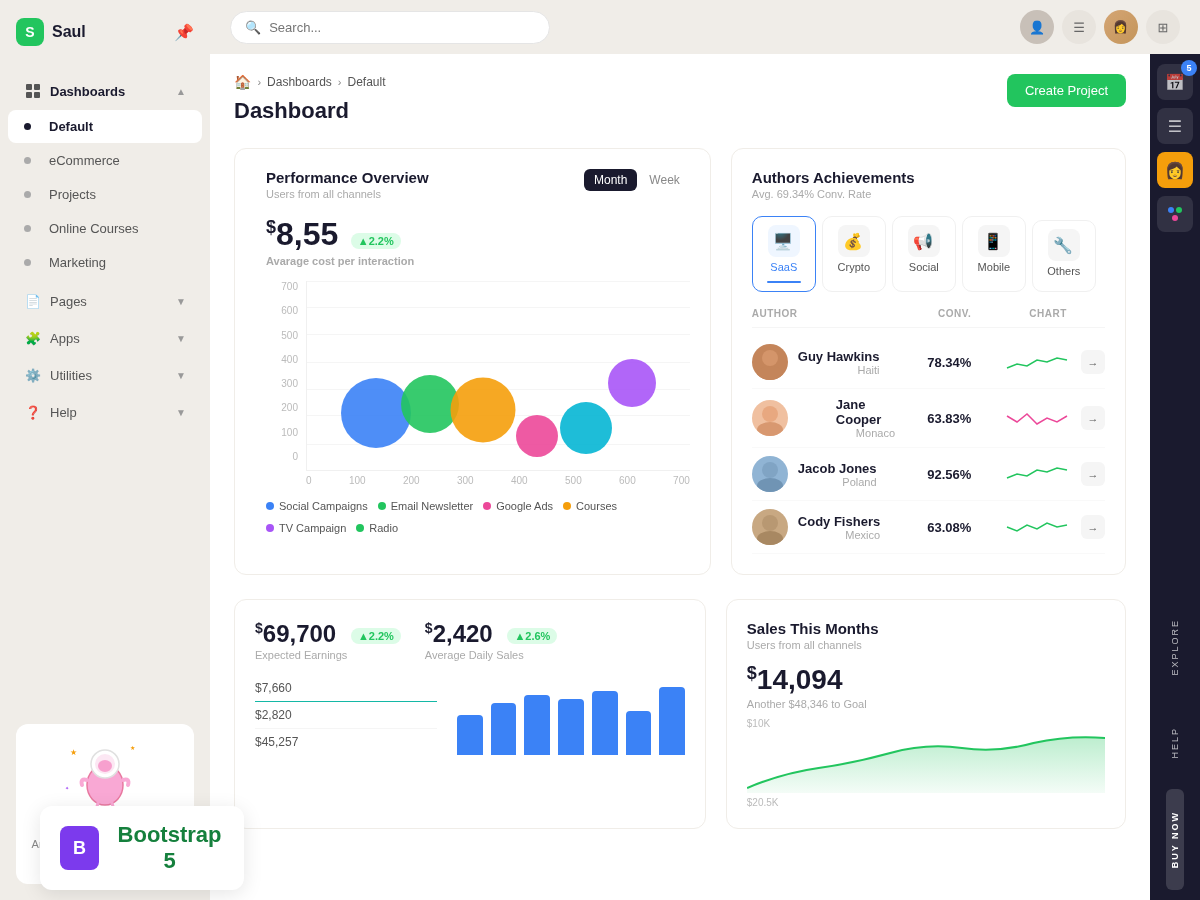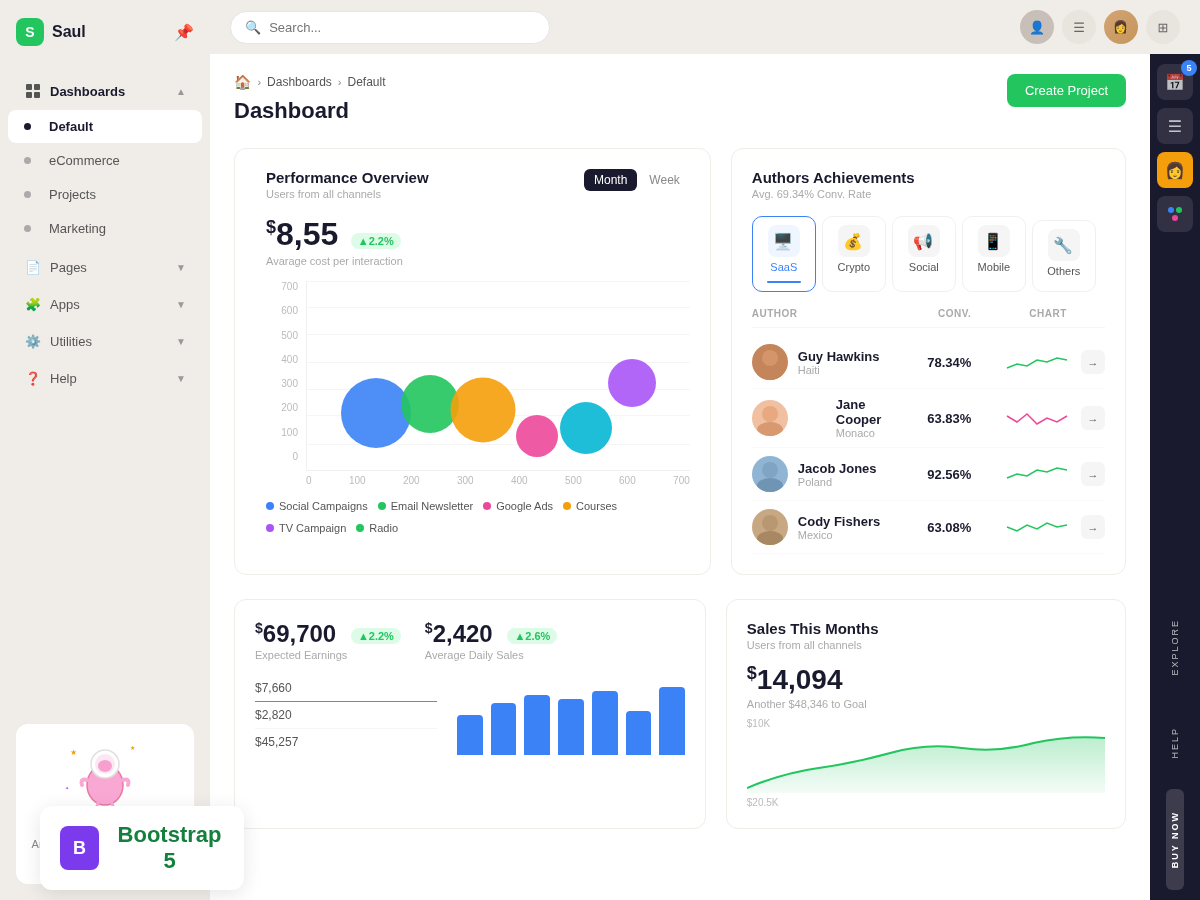--- a/index.html
+++ b/index.html
@@ -64,21 +64,21 @@
     .card-sub { font-size: 11px; color: #aaa; margin-bottom: 12px; }
 
     
     .period-toggle { display: flex; gap: 2px; }
     .period-btn { padding: 4px 10px; border-radius: 6px; border: none; font-size: 12px; cursor: pointer; background: transparent; color: #888; }
     .period-btn.active { background: #1a1a2e; color: white; }
 
     .big-stat { font-size: 32px; font-weight: 800; color: #1a1a2e; }
     .big-stat sup { font-size: 18px; font-weight: 600; }
     .stat-badge { display: inline-flex; align-items: center; gap: 3px; background: #dcfce7; color: #22c55e; font-size: 11px; font-weight: 600; padding: 2px 7px; border-radius: 10px; margin-left: 8px; vertical-align: middle; }
-    .stat-label { font-size: 11px; color: #aaa; margin-top: 2px; margin-bottom: 14px; }
+    .stat-label { font-size: 11px; color: #aaa; margin-top: 2px; margin-bottom: 14px; font-weight: bold; }
 
     
     .bubble-chart { position: relative; height: 200px; border-left: 1px solid #f0f0f0; border-bottom: 1px solid #f0f0f0; }
     .chart-x-labels { display: flex; justify-content: space-between; padding: 4px 0 0; }
     .bubble { position: absolute; border-radius: 50%; transform: translate(-50%, 50%); }
     .chart-legend { display: flex; flex-wrap: wrap; gap: 10px; margin-top: 14px; }
     .legend-item { display: flex; align-items: center; gap: 5px; font-size: 11px; color: #555; }
     .legend-dot { width: 8px; height: 8px; border-radius: 50%; }
     .tab-row { display: flex; flex-wrap: wrap; gap: 6px; margin-bottom: 16px; }
     .tab-btn { display: flex; flex-direction: column; align-items: center; gap: 4px; padding: 8px 14px; border-radius: 10px; border: 1px solid #f0f0f0; cursor: pointer; font-size: 11px; color: #555; background: white; min-width: 64px; }
@@ -87,21 +87,21 @@
     .tab-icon-box { width: 32px; height: 32px; border-radius: 8px; background: #f5f5f5; display: flex; align-items: center; justify-content: center; font-size: 16px; }
     .tab-icon-indicator { width: 100%; height: 2px; background: #3b82f6; border-radius: 1px; margin-top: 4px; display: none; }
     .tab-btn.active .tab-icon-indicator { display: block; }
     .authors-table-header { display: flex; font-size: 10px; color: #aaa; font-weight: 600; text-transform: uppercase; letter-spacing: 0.5px; padding: 0 0 8px; border-bottom: 1px solid #f5f5f5; margin-bottom: 8px; }
     .author-col { flex: 1.5; }
     .conv-col { flex: 0.8; text-align: right; }
     .chart-col { flex: 1; text-align: right; }
     .view-col { flex: 0.4; }
     .author-row { display: flex; align-items: center; padding: 8px 0; border-bottom: 1px solid #f9f9f9; }
     .author-name { font-size: 13px; font-weight: 600; color: #1a1a2e; }
-    .author-location { font-size: 11px; color: #aaa; }
+    .author-location { font-size: 11px; color: #aaa; text-align: right; }
     .conv-value { font-size: 13px; font-weight: 600; color: #1a1a2e; text-align: right; }
     .view-arrow { width: 24px; height: 24px; border-radius: 6px; background: #f5f5f5; display: flex; align-items: center; justify-content: center; font-size: 11px; color: #555; cursor: pointer; }
 
     
     .bottom-row { display: flex; gap: 20px; }
     .earnings-card { flex: 1.2; }
     .sales-card { flex: 1; }
     .earnings-numbers { display: flex; gap: 24px; margin-bottom: 14px; }
     .earning-item {}
     .earning-big { font-size: 24px; font-weight: 800; color: #1a1a2e; }
@@ -169,20 +169,26 @@
     </div>
     <div class="nav-item">
       <div class="nav-item-left">
         <div class="nav-dot"></div>
         <span>Projects</span>
       </div>
     </div>
     <div class="nav-item">
       <div class="nav-item-left">
         <div class="nav-dot"></div>
+        <span>Online Courses</span>
+      </div>
+    </div>
+    <div class="nav-item">
+      <div class="nav-item-left">
+        <div class="nav-dot"></div>
         <span>Marketing</span>
       </div>
     </div>
 
     <div class="nav-item" style="margin-top:4px;">
       <div class="nav-item-left">
         <div class="nav-icon">📄</div>
         <span>Pages</span>
       </div>
       <span class="chevron">▼</span>

